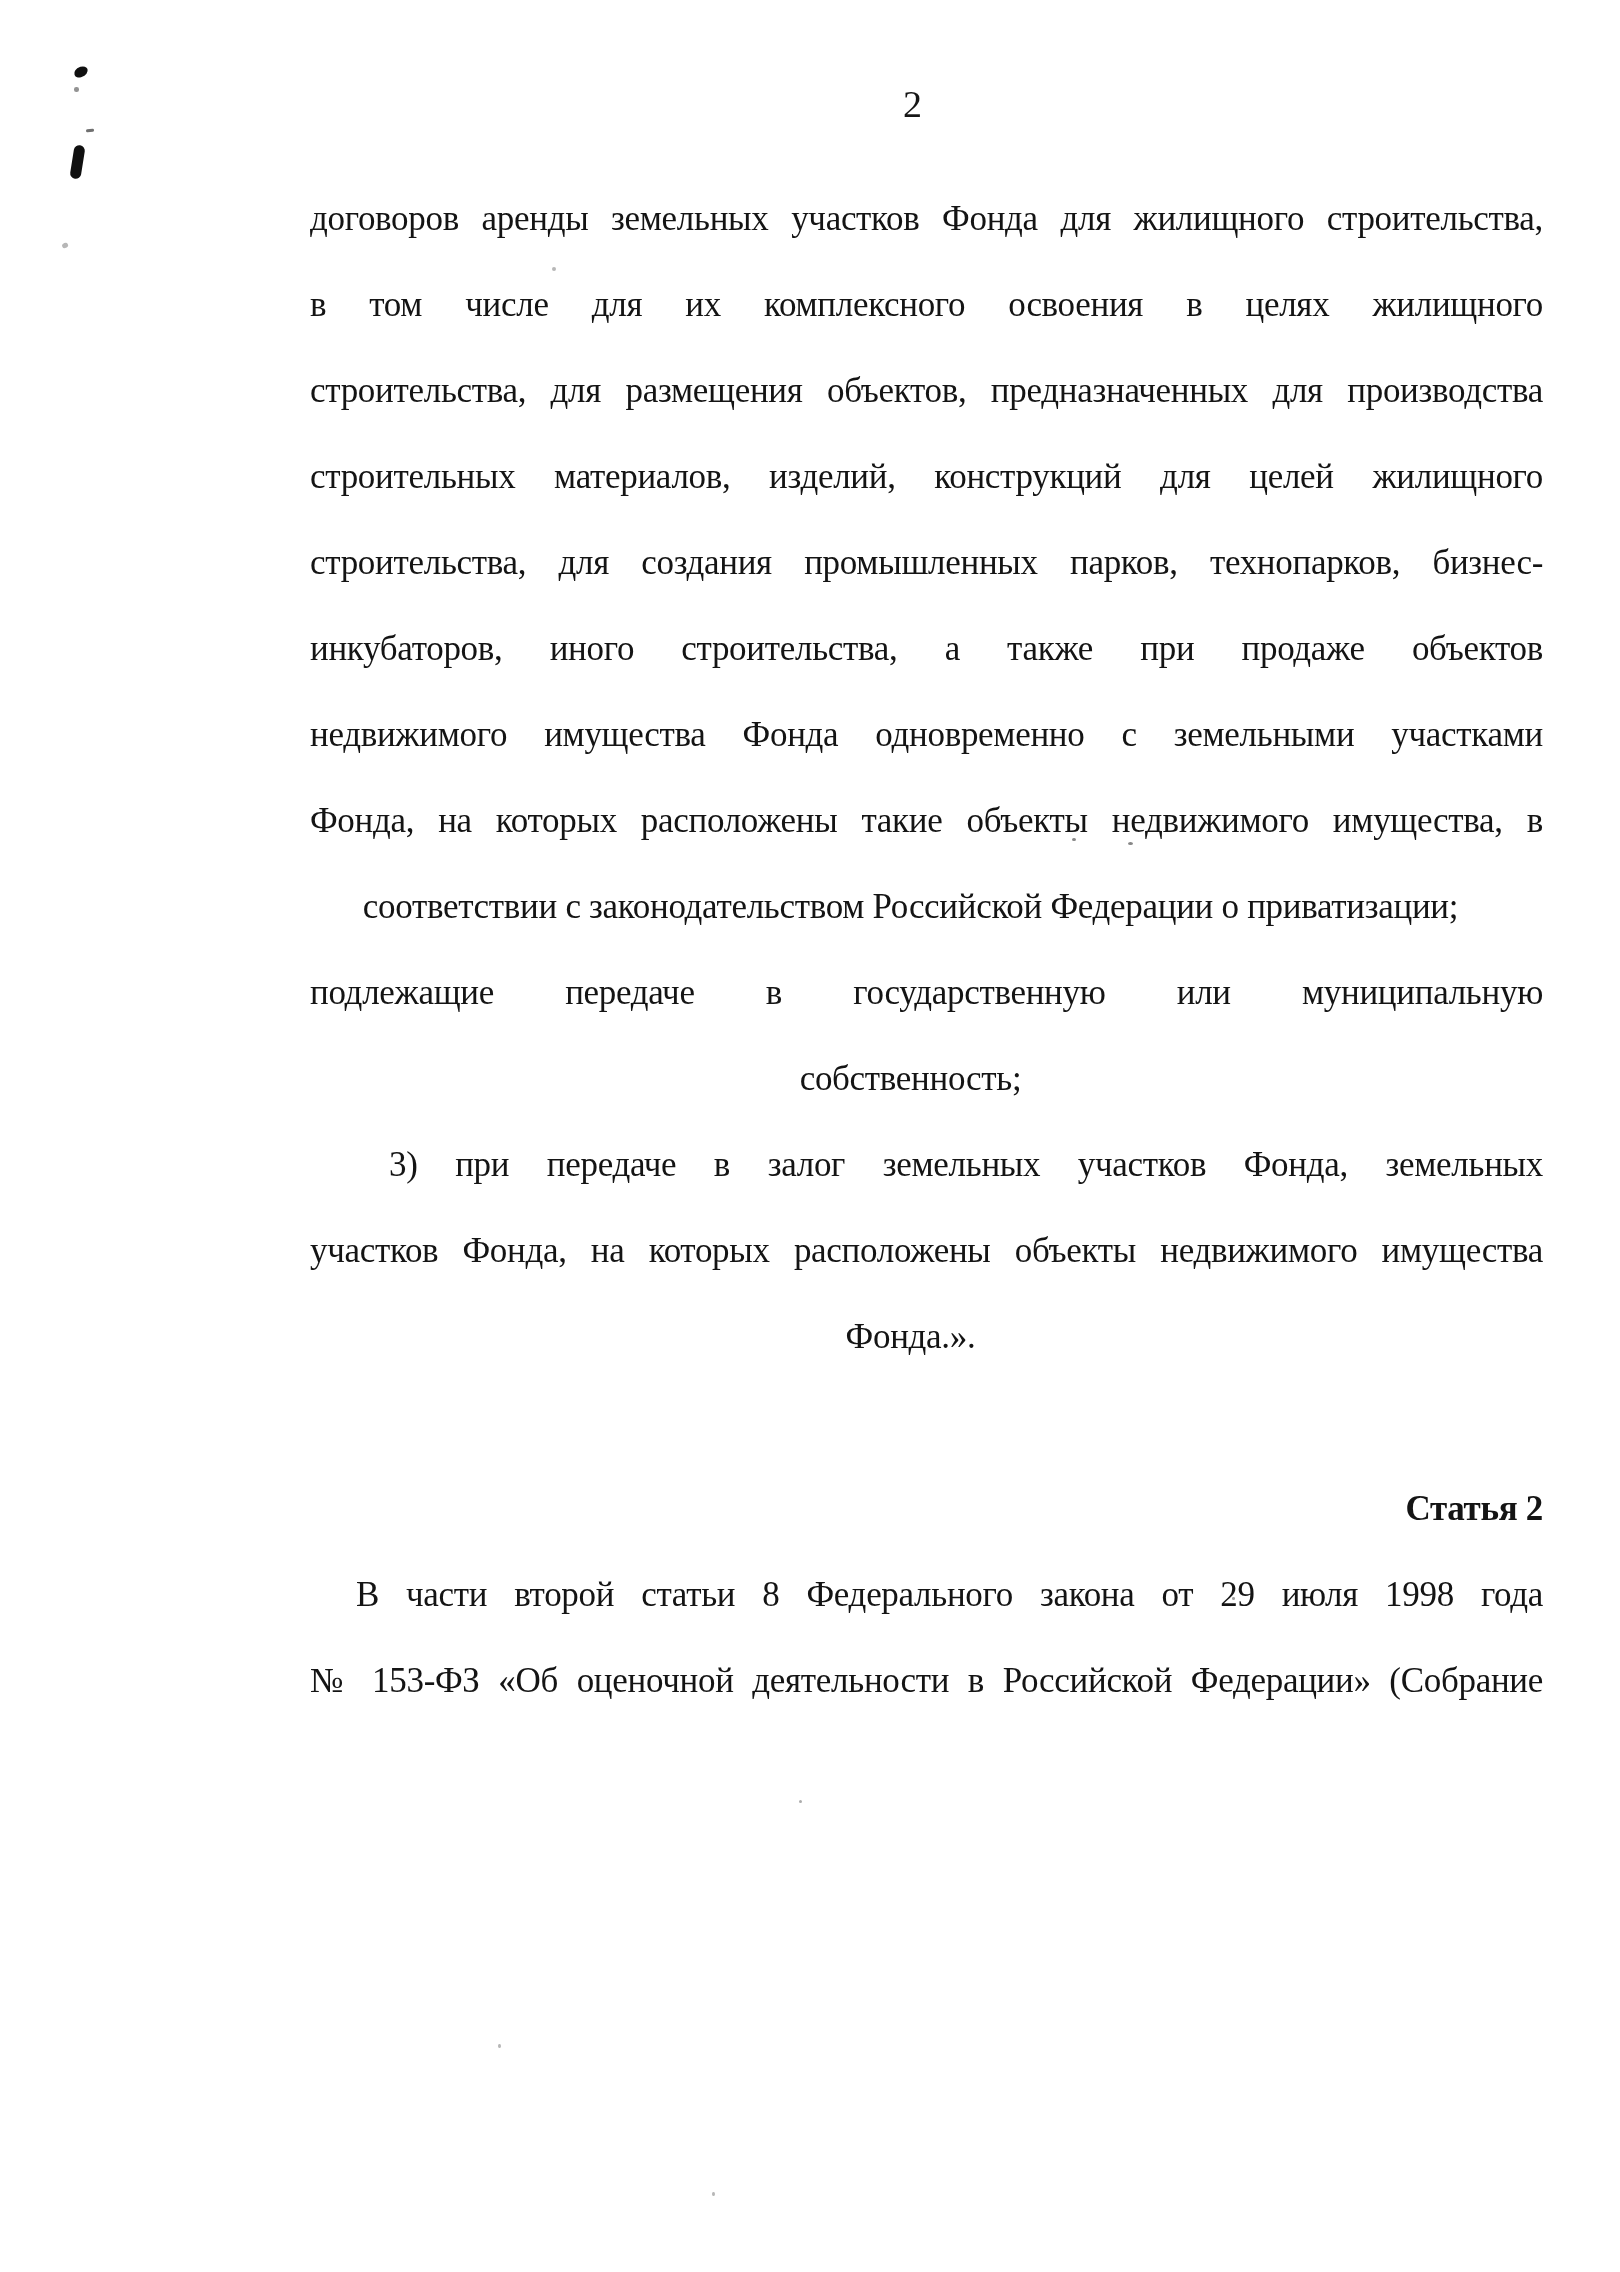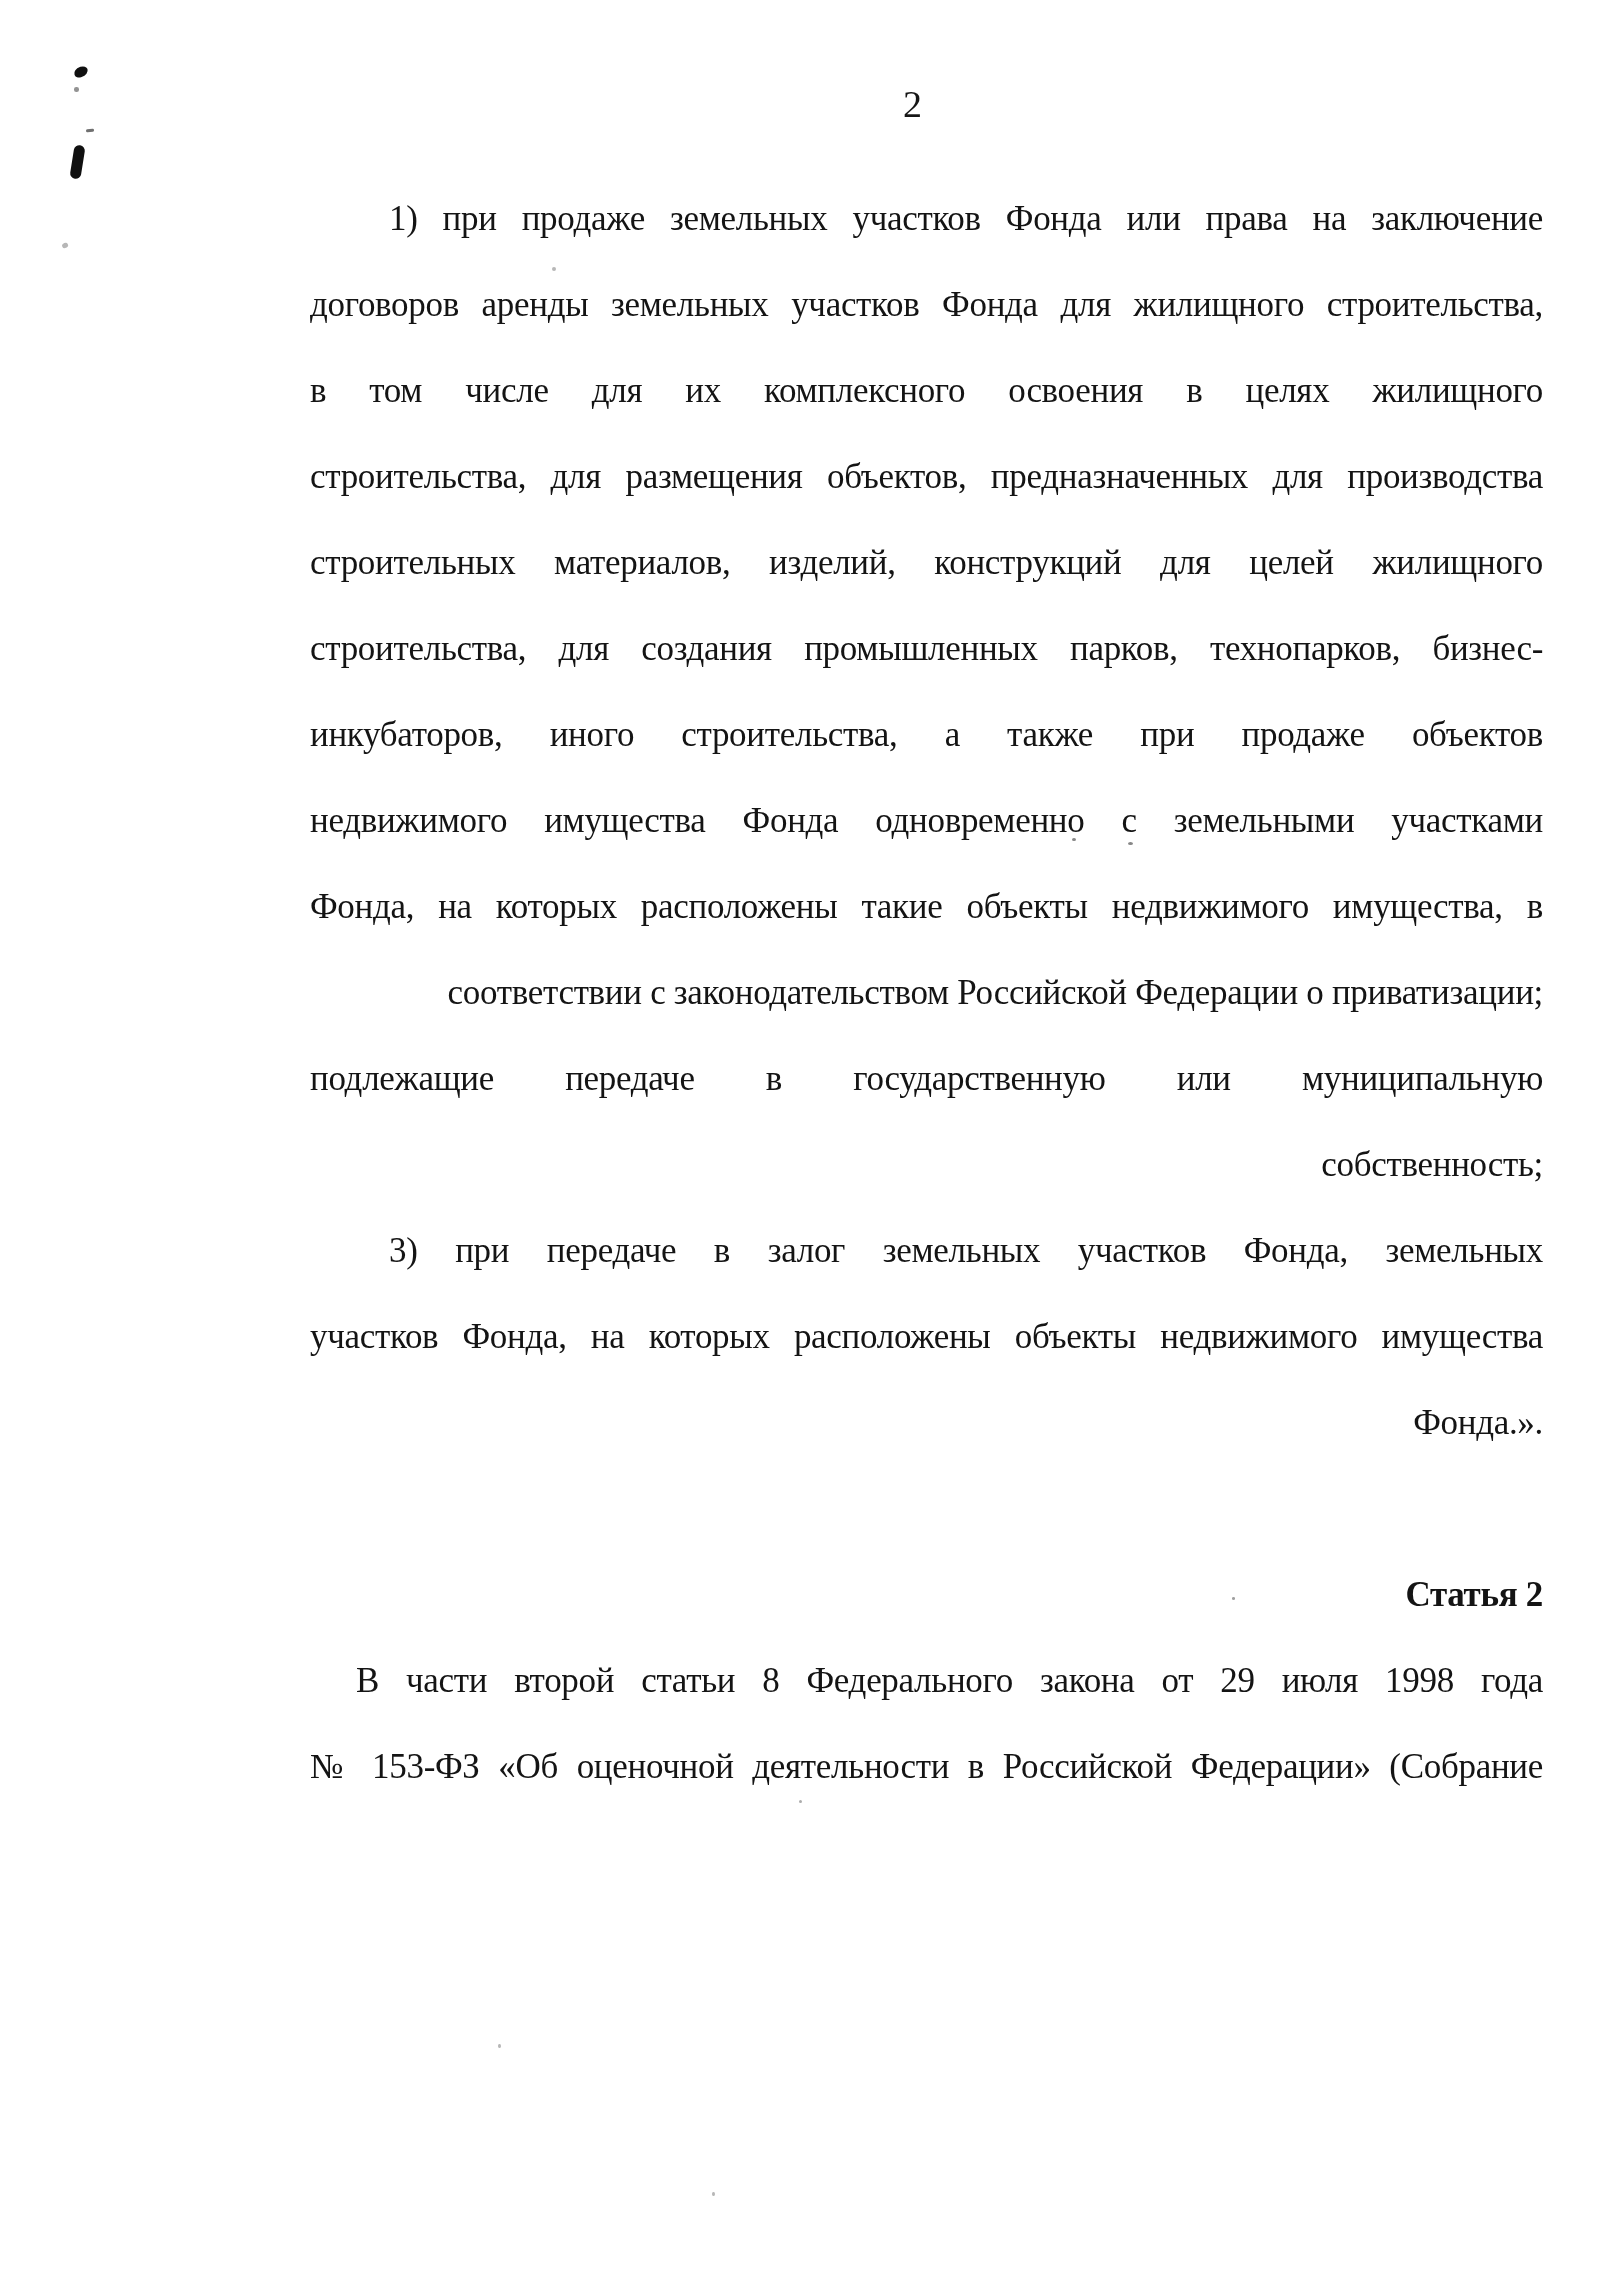--- a/index.html
+++ b/index.html
@@ -49,21 +49,21 @@
     text-align-last: justify;
     text-indent: 111px;
   }
   .line.justify-indent-small {
     white-space: normal;
     text-align: justify;
     text-align-last: justify;
     text-indent: 78px;
   }
   .line.left {
-    text-align: right;
+    text-align: center;
   }
   .line.heading {
     font-weight: bold;
     text-indent: 78px;
     text-align: right;
   }
   .line.blank { }
 
   
   .mark {
@@ -97,21 +97,20 @@
   .mark-speck8 { left: 712px; top: 2192px; width: 2.6px; height: 3.9px; border-radius: 50%; opacity: 0.3; }
 </style>
 </head>
 <body>
 
 <div class="page">
 
   <div class="page-number">2</div>
 
   <div class="doc-body">
-      <div class="line justify-indent">1) при продаже земельных участков Фонда или права на заключение</div>
       <div class="line justify">договоров аренды земельных участков Фонда для жилищного строительства,</div>
       <div class="line justify">в том числе для их комплексного освоения в целях жилищного</div>
       <div class="line justify">строительства, для размещения объектов, предназначенных для производства</div>
       <div class="line justify">строительных материалов, изделий, конструкций для целей жилищного</div>
       <div class="line justify">строительства, для создания промышленных парков, технопарков, бизнес-</div>
       <div class="line justify">инкубаторов, иного строительства, а также при продаже объектов</div>
       <div class="line justify">недвижимого имущества Фонда одновременно с земельными участками</div>
       <div class="line justify">Фонда, на которых расположены такие объекты недвижимого имущества, в</div>
       <div class="line left">соответствии с законодательством Российской Федерации о приватизации;</div>
       <div class="line justify">подлежащие передаче в государственную или муниципальную</div>

